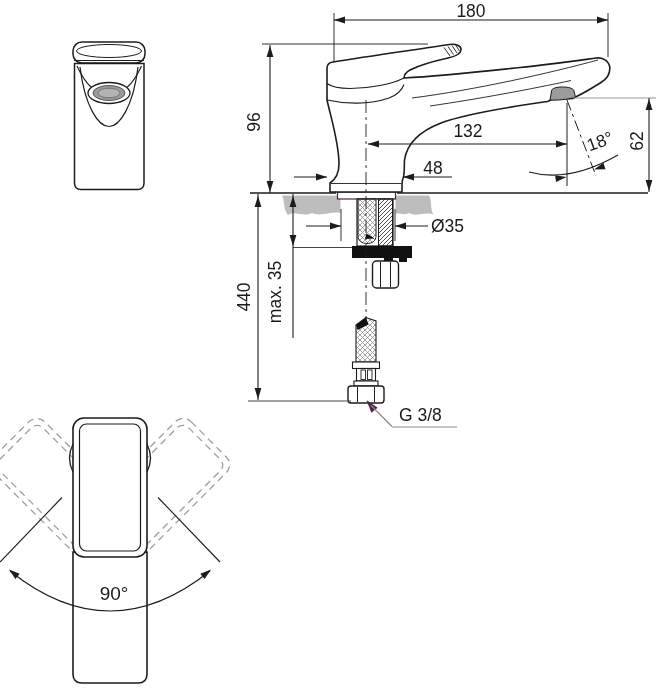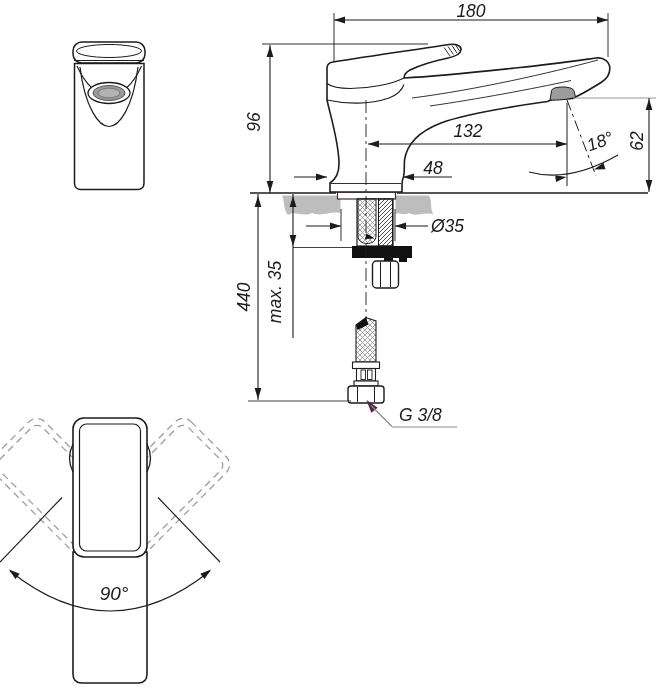--- a/index.html
+++ b/index.html
@@ -1,17 +1,17 @@
 <!DOCTYPE html>
 <html><head>
 <meta charset="utf-8">
 <style>
   html,body{margin:0;padding:0;background:#ffffff;}
   .stage{position:relative;width:658px;height:690px;background:#fff;overflow:hidden;
-         font-family:"Liberation Sans", sans-serif;font-style:italic;}
+         font-family:"Liberation Sans", sans-serif;}
   svg{display:block;}
   text{font-family:"Liberation Sans", sans-serif;fill:#1a1a1a;}
   .dim{font-size:17.5px;}
   .dim-big{font-size:19px;}
 </style>
 </head>
 <body>
 
 <div class="stage">
 <svg width="658" height="690" viewBox="0 0 658 690">

